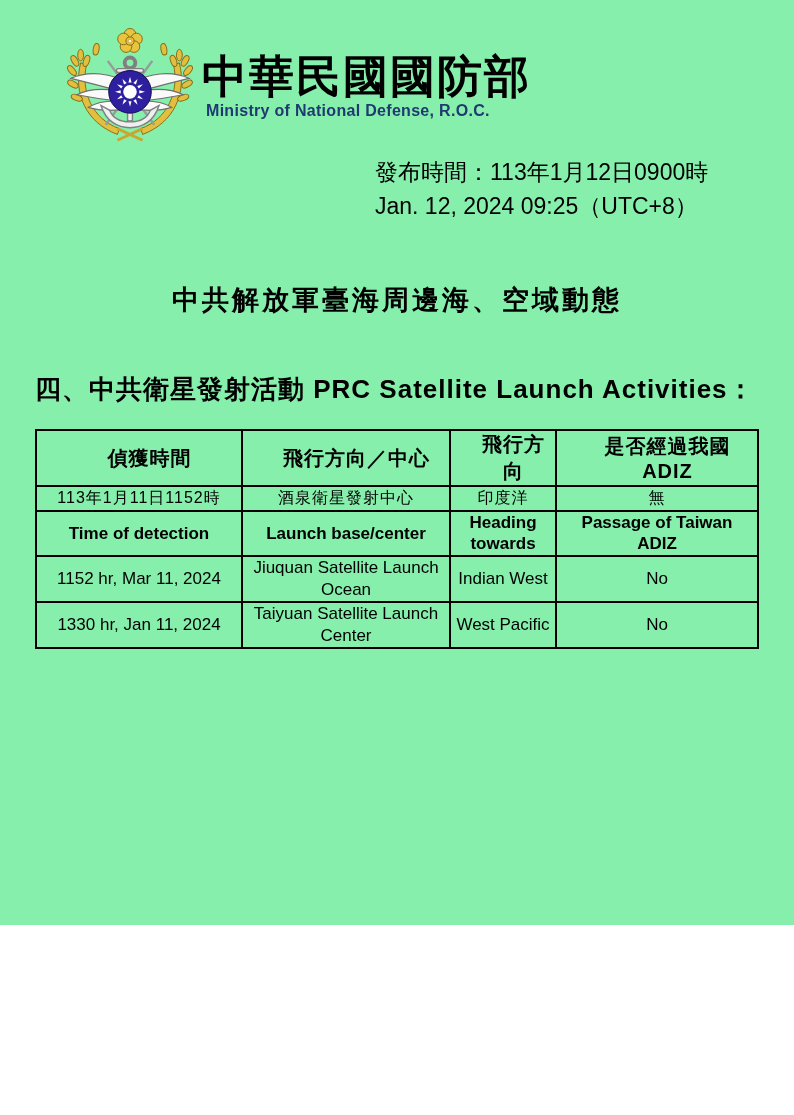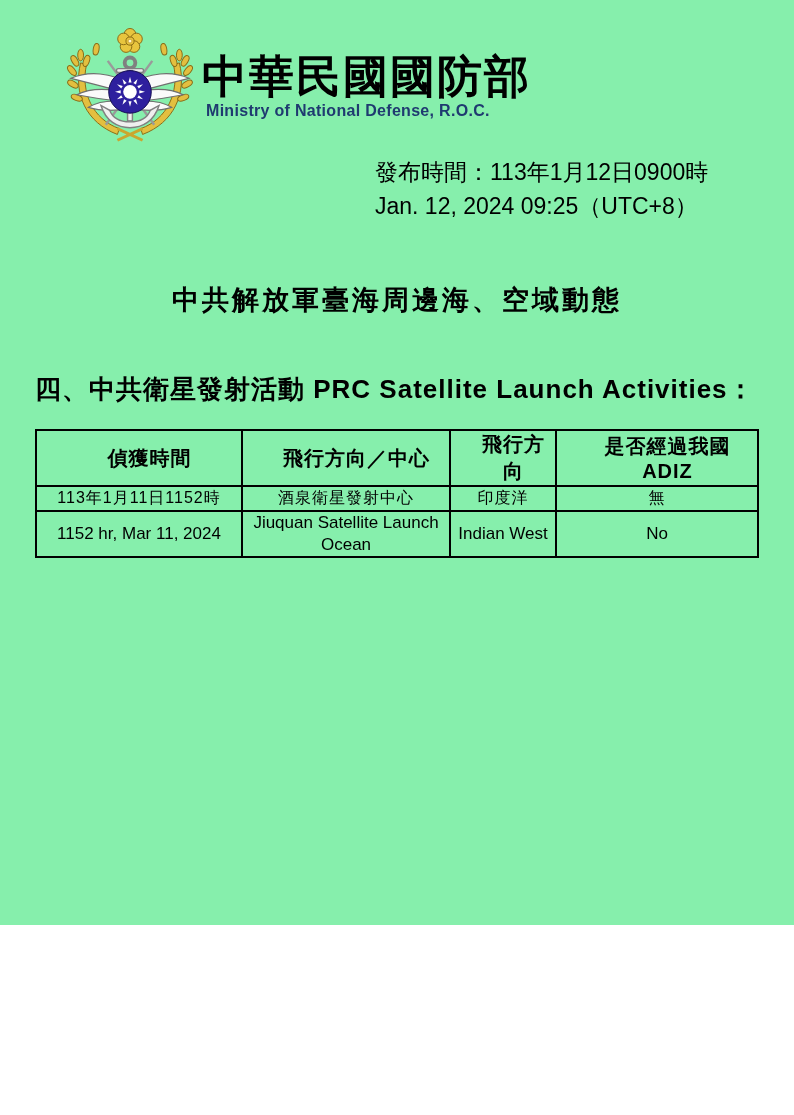--- a/index.html
+++ b/index.html
@@ -211,22 +211,34 @@
         <td>飛行方向／中心</td>
         <td>飛行方向</td>
         <td>是否經過我國ADIZ</td>
       </tr>
       <tr class="cn-r">
         <td>113年1月11日1152時</td>
         <td>酒泉衛星發射中心</td>
         <td>印度洋</td>
         <td>無</td>
       </tr>
+      <tr class="en-h">
+        <td>Time of detection</td>
+        <td>Launch base/center</td>
+        <td>Heading towards</td>
+        <td>Passage of Taiwan ADIZ</td>
+      </tr>
       <tr class="en-r">
         <td>1152 hr, Mar 11, 2024</td>
         <td>Jiuquan Satellite Launch Ocean</td>
         <td>Indian West</td>
         <td>No</td>
       </tr>
+      <tr class="en-r">
+        <td>1330 hr, Jan 11, 2024</td>
+        <td>Taiyuan Satellite Launch Center</td>
+        <td>West Pacific</td>
+        <td>No</td>
+      </tr>
     </tbody>
   </table>
 
 </div>
 
 </body></html>

